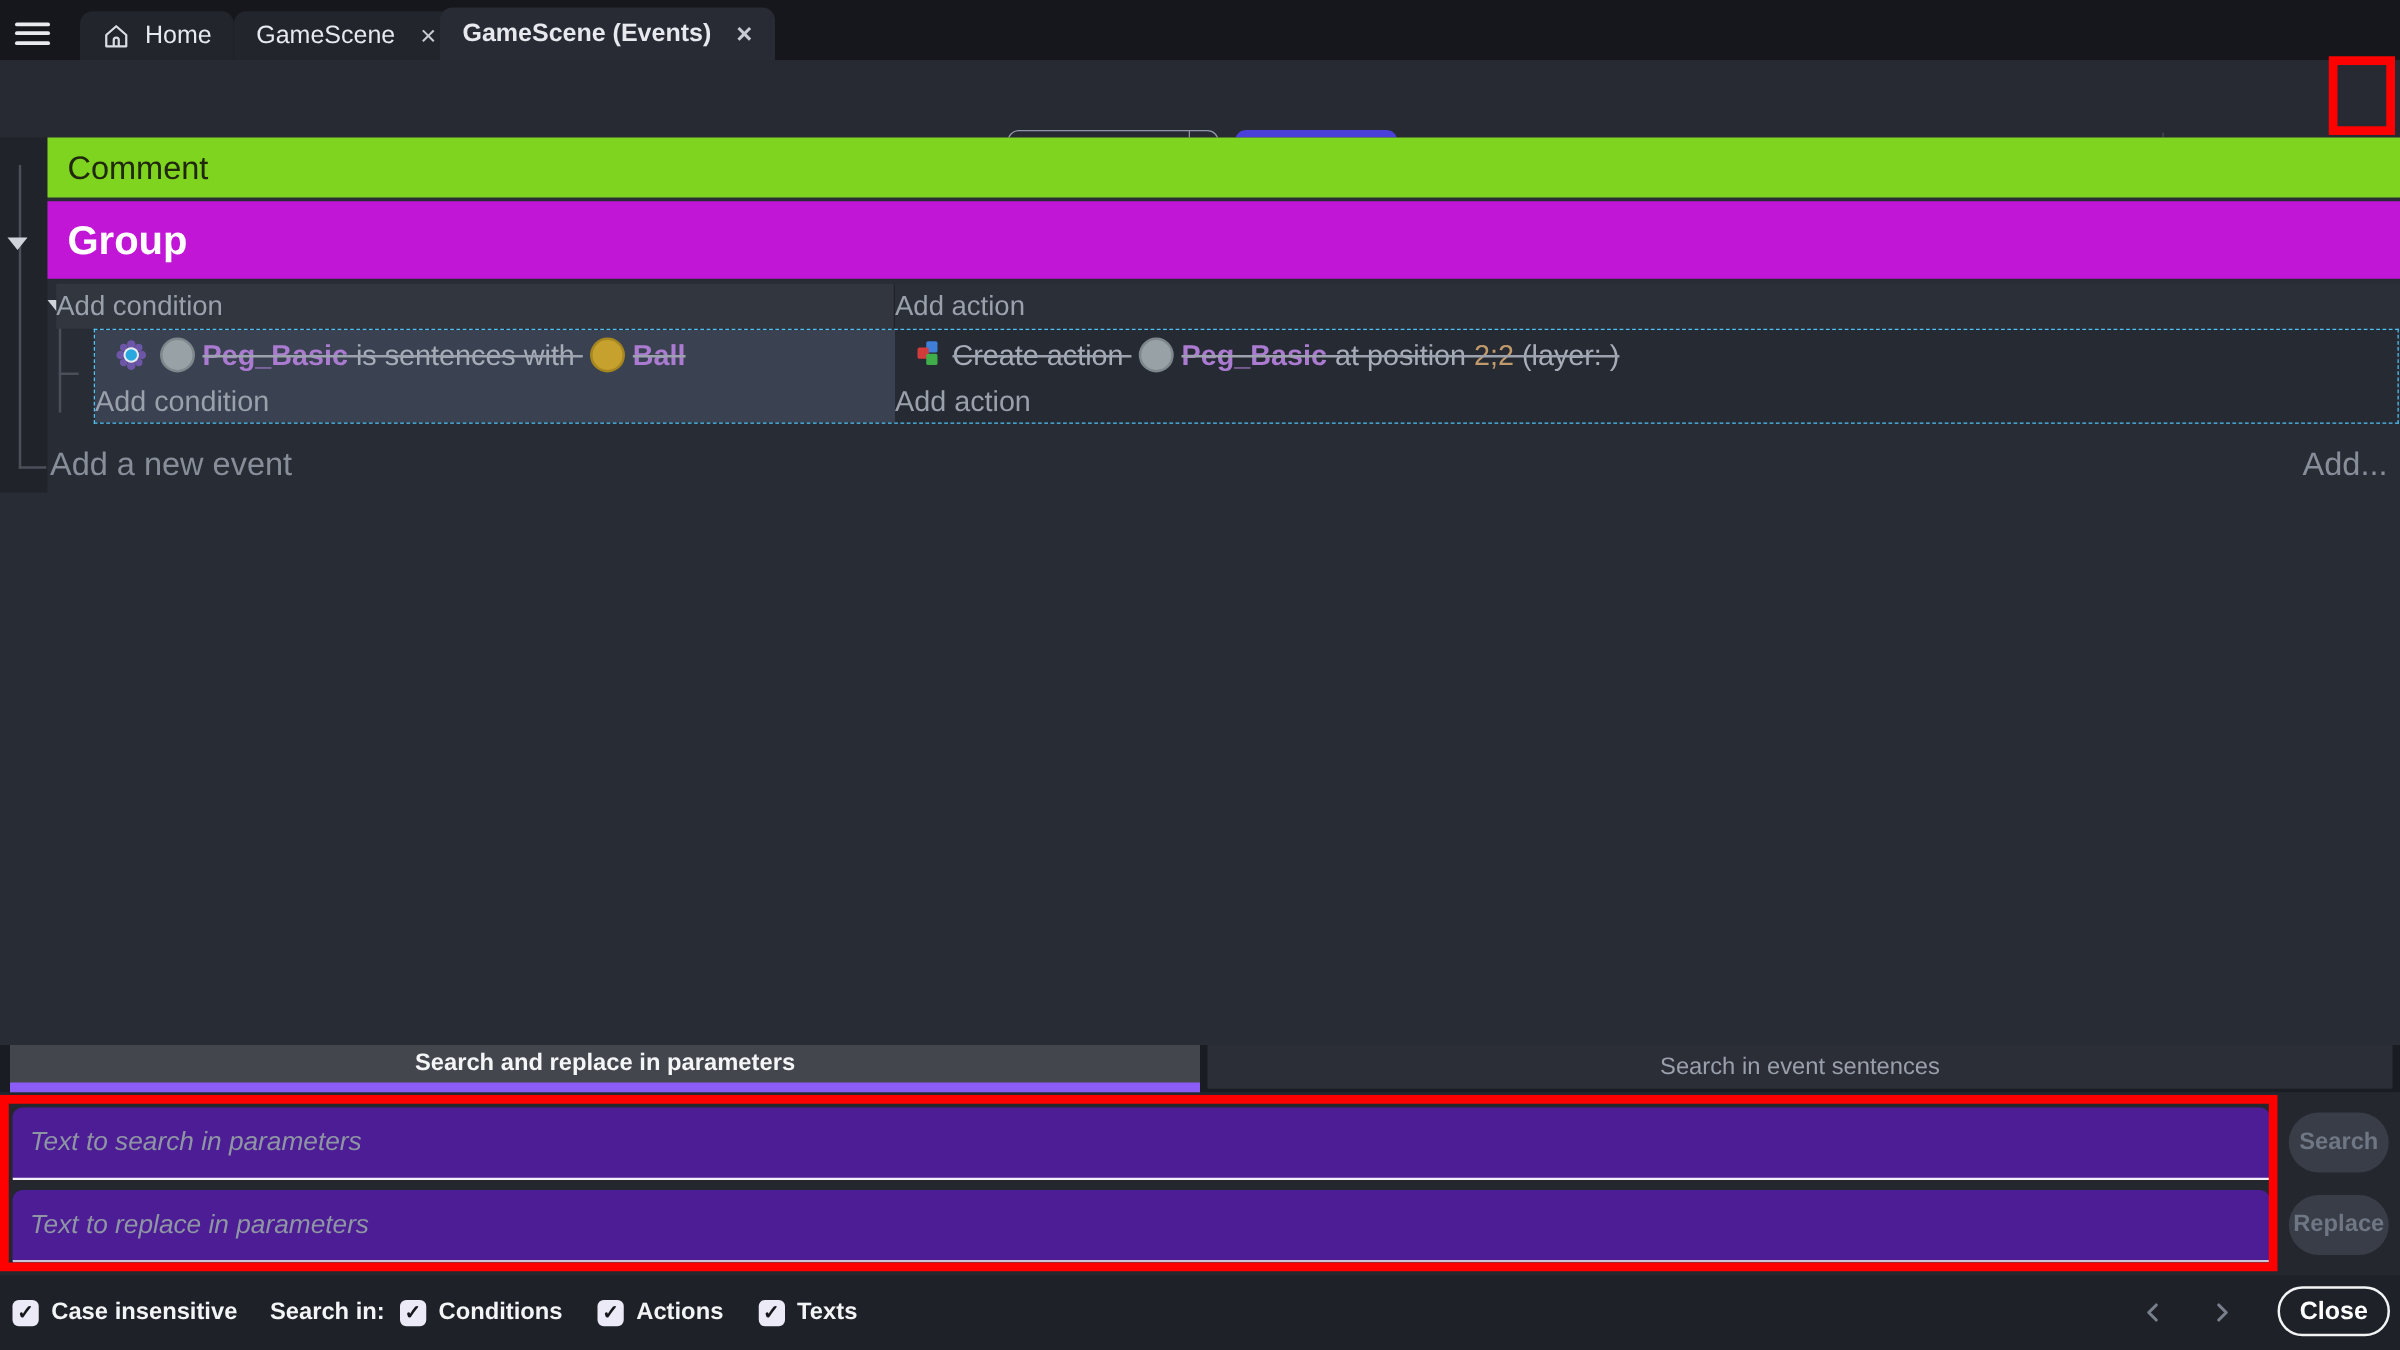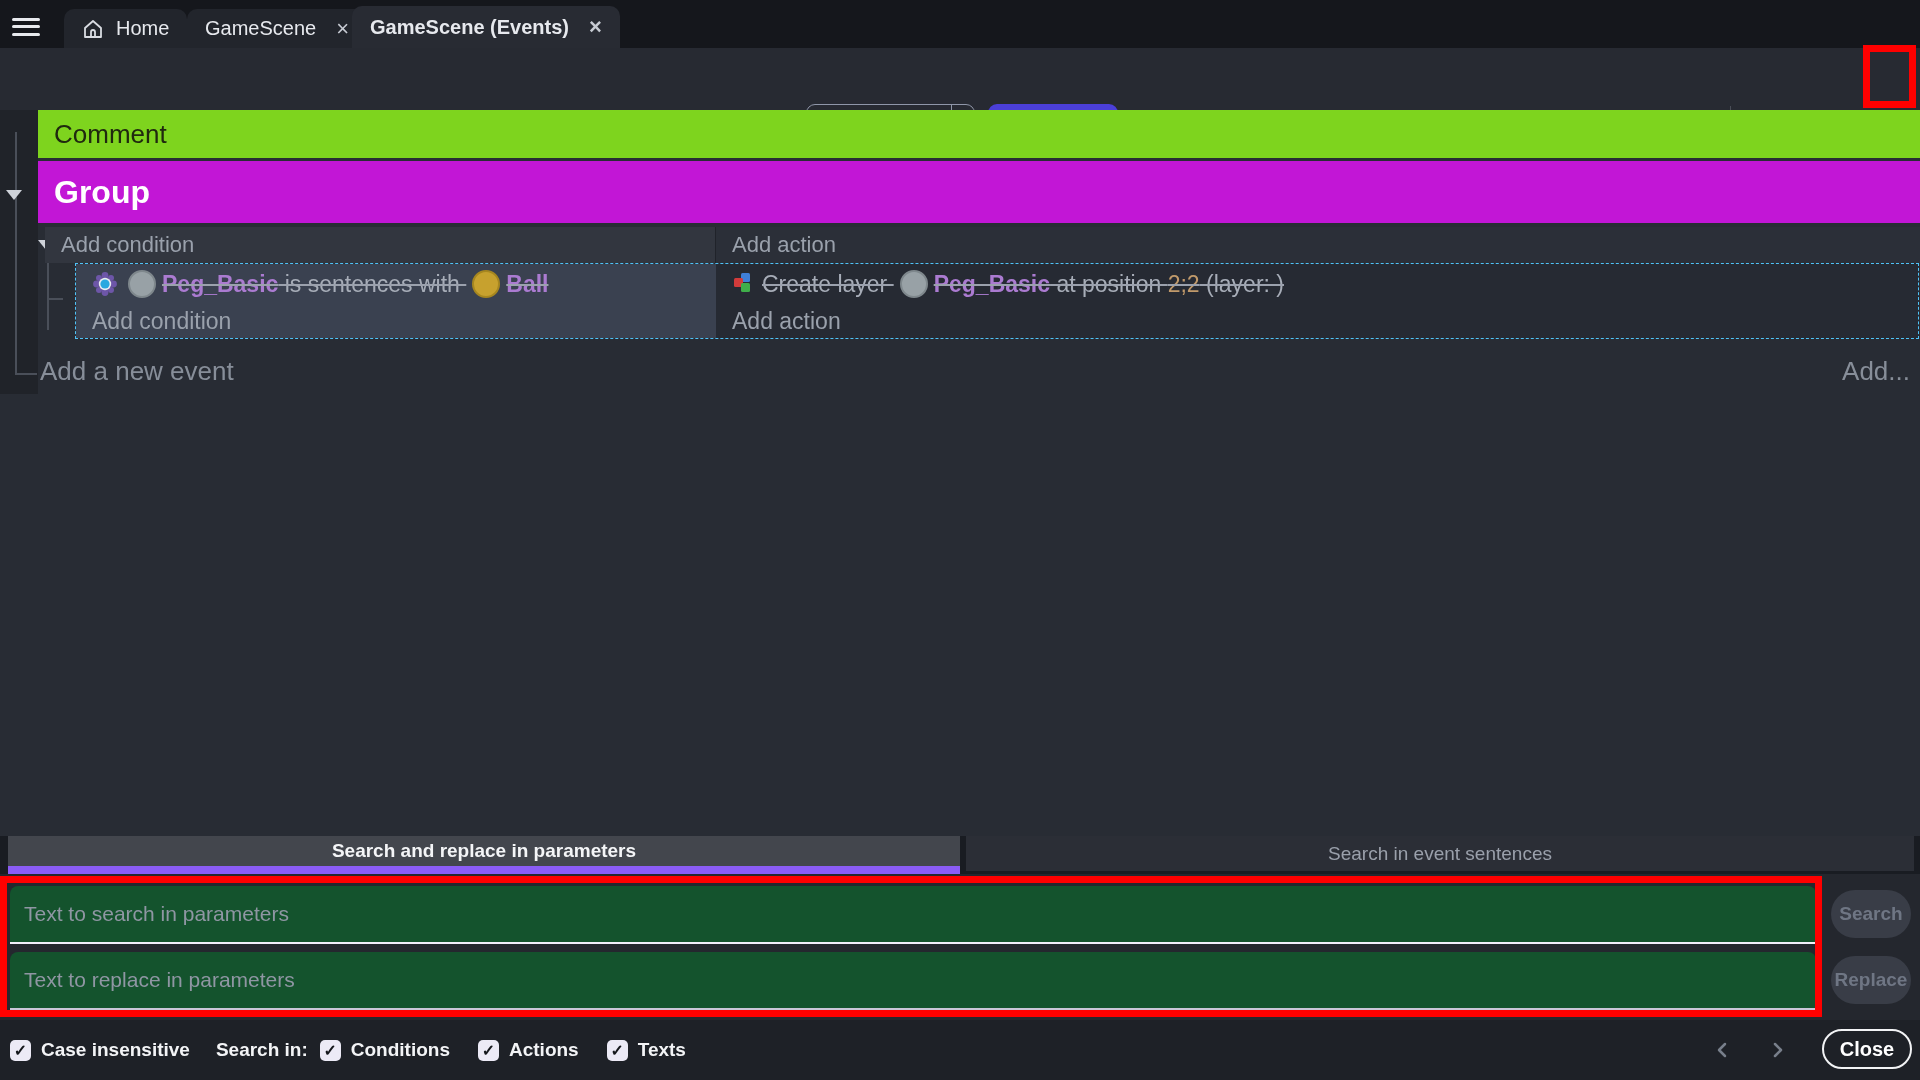--- a/index.html
+++ b/index.html
@@ -42,21 +42,21 @@
   .row-comment { position:absolute; left:38px; top:0px; width:1882px; height:48px; background:#7ed41e;
     display:flex; align-items:center; }
   .row-comment .txt { color:#20290f; font-size:26px; margin-left:16px; }
   .row-group { position:absolute; left:38px; top:51px; width:1882px; height:62px; background:#c216d6;
     display:flex; align-items:center; }
   .row-group .txt { color:#ffffff; font-size:32px; font-weight:bold; margin-left:16px; }
 
   .event1 { position:absolute; left:45px; top:117px; width:1875px; height:36px; display:flex; }
   .event1 .cond { width:671px; background:#32363f; border-right:1px solid #20232a; display:flex; align-items:center; }
   .event1 .act  { flex:1; background:#2b2f38; display:flex; align-items:center; }
-  .addlabel { color:#9aa1ac; font-size:22px; margin-left:16px; cursor:pointer; }
+  .addlabel { color:#9aa1ac; font-size:22px; cursor:pointer; }
 
   .subevent { position:absolute; left:76px; top:154px; width:1842px; height:74px;
     outline:1.5px dashed #4fc3f7; display:flex; }
   .subevent .cond { width:640px; background:#3a4150; }
   .subevent .act  { flex:1; background:#262a33; }
   .sentence { height:40px; display:flex; align-items:center; padding-left:16px; white-space:pre; cursor:pointer; }
   .strike { text-decoration:line-through; text-decoration-color:#9ba1ad; text-decoration-thickness:2px; }
   .s-gray { color:#a7adb8; font-size:23px; }
   .s-obj  { color:#ab7bd1; font-size:23px; font-weight:bold; }
   .s-num  { color:#c19a6b; font-size:23px; }
@@ -73,23 +73,23 @@
 
   
   .panel-tabs { position:absolute; left:0; top:836px; width:1920px; height:38px; background:#191c22; }
   .ptab { position:absolute; top:0; height:35px; display:flex; align-items:center; justify-content:center;
     font-size:19px; cursor:pointer; }
   .ptab.active { left:8px; width:952px; background:#43464d; color:#f4f5f7; font-weight:bold;
     border-bottom:8px solid #8b5cf6; height:38px; }
   .ptab.inactive { left:966px; width:948px; background:#2b2e36; color:#9aa0ab; }
 
   .inputs-area { position:absolute; left:0; top:874px; width:1920px; height:146px; background:#24272e; }
-  .s-input { position:absolute; left:10px; width:1806px; height:58px; background:#14532d;
+  .s-input { position:absolute; left:10px; width:1806px; height:58px; background:#4c1d95;
     border:none; border-radius:8px 8px 0 0; color:#e8eaee; font-size:21px; padding:0 14px;
-    font-family:"Liberation Sans", sans-serif; outline:none; }
+    font-family:"Liberation Sans", sans-serif; outline:none;font-style:italic; }
   .s-input::placeholder { color:#8f96a3; opacity:1; }
   #inp-search { top:12px; border-bottom:2.5px solid #f2effb; }
   #inp-replace { top:78px; border-bottom:2px solid #cac6d8; }
   .pillbtn { position:absolute; left:1831px; width:80px; height:48px; background:#393d47; border:none;
     border-radius:24px; color:#6f7684; font-weight:bold; font-size:19px;
     font-family:"Liberation Sans", sans-serif; cursor:default; }
   #btn-search { top:16px; }
   #btn-replace { top:82px; }
 
   .options { position:absolute; left:0; top:1020px; width:1920px; height:60px; background:#1e2127;
@@ -290,21 +290,21 @@
       </div>
       <div class="act">
         <div class="sentence strike">
           <span class="sicon">
             <svg width="24" height="24" viewBox="0 0 24 24">
               <rect x="9" y="2" width="9" height="9" rx="1.5" fill="#3f7fd8"></rect>
               <rect x="2" y="7" width="9" height="9" rx="1.5" fill="#d23b3b"></rect>
               <rect x="9" y="12" width="9" height="9" rx="1.5" fill="#3fae4a"></rect>
             </svg>
           </span>
-          <span class="s-gray">Create layer </span><span class="objicon gray"></span><span class="s-obj">Peg_Basic</span><span class="s-gray"> at position </span><span class="s-num">2;2</span><span class="s-gray"> (layer: )</span>
+          <span class="s-gray">Create action </span><span class="objicon gray"></span><span class="s-obj">Peg_Basic</span><span class="s-gray"> at position </span><span class="s-num">2;2</span><span class="s-gray"> (layer: )</span>
         </div>
         <div class="sub-add">
           <span class="addlabel">Add action</span>
         </div>
       </div>
     </div>
 
     <div class="add-new-row">
       <span class="add-new">Add a new event</span>
       <span class="add-more">Add...</span>

